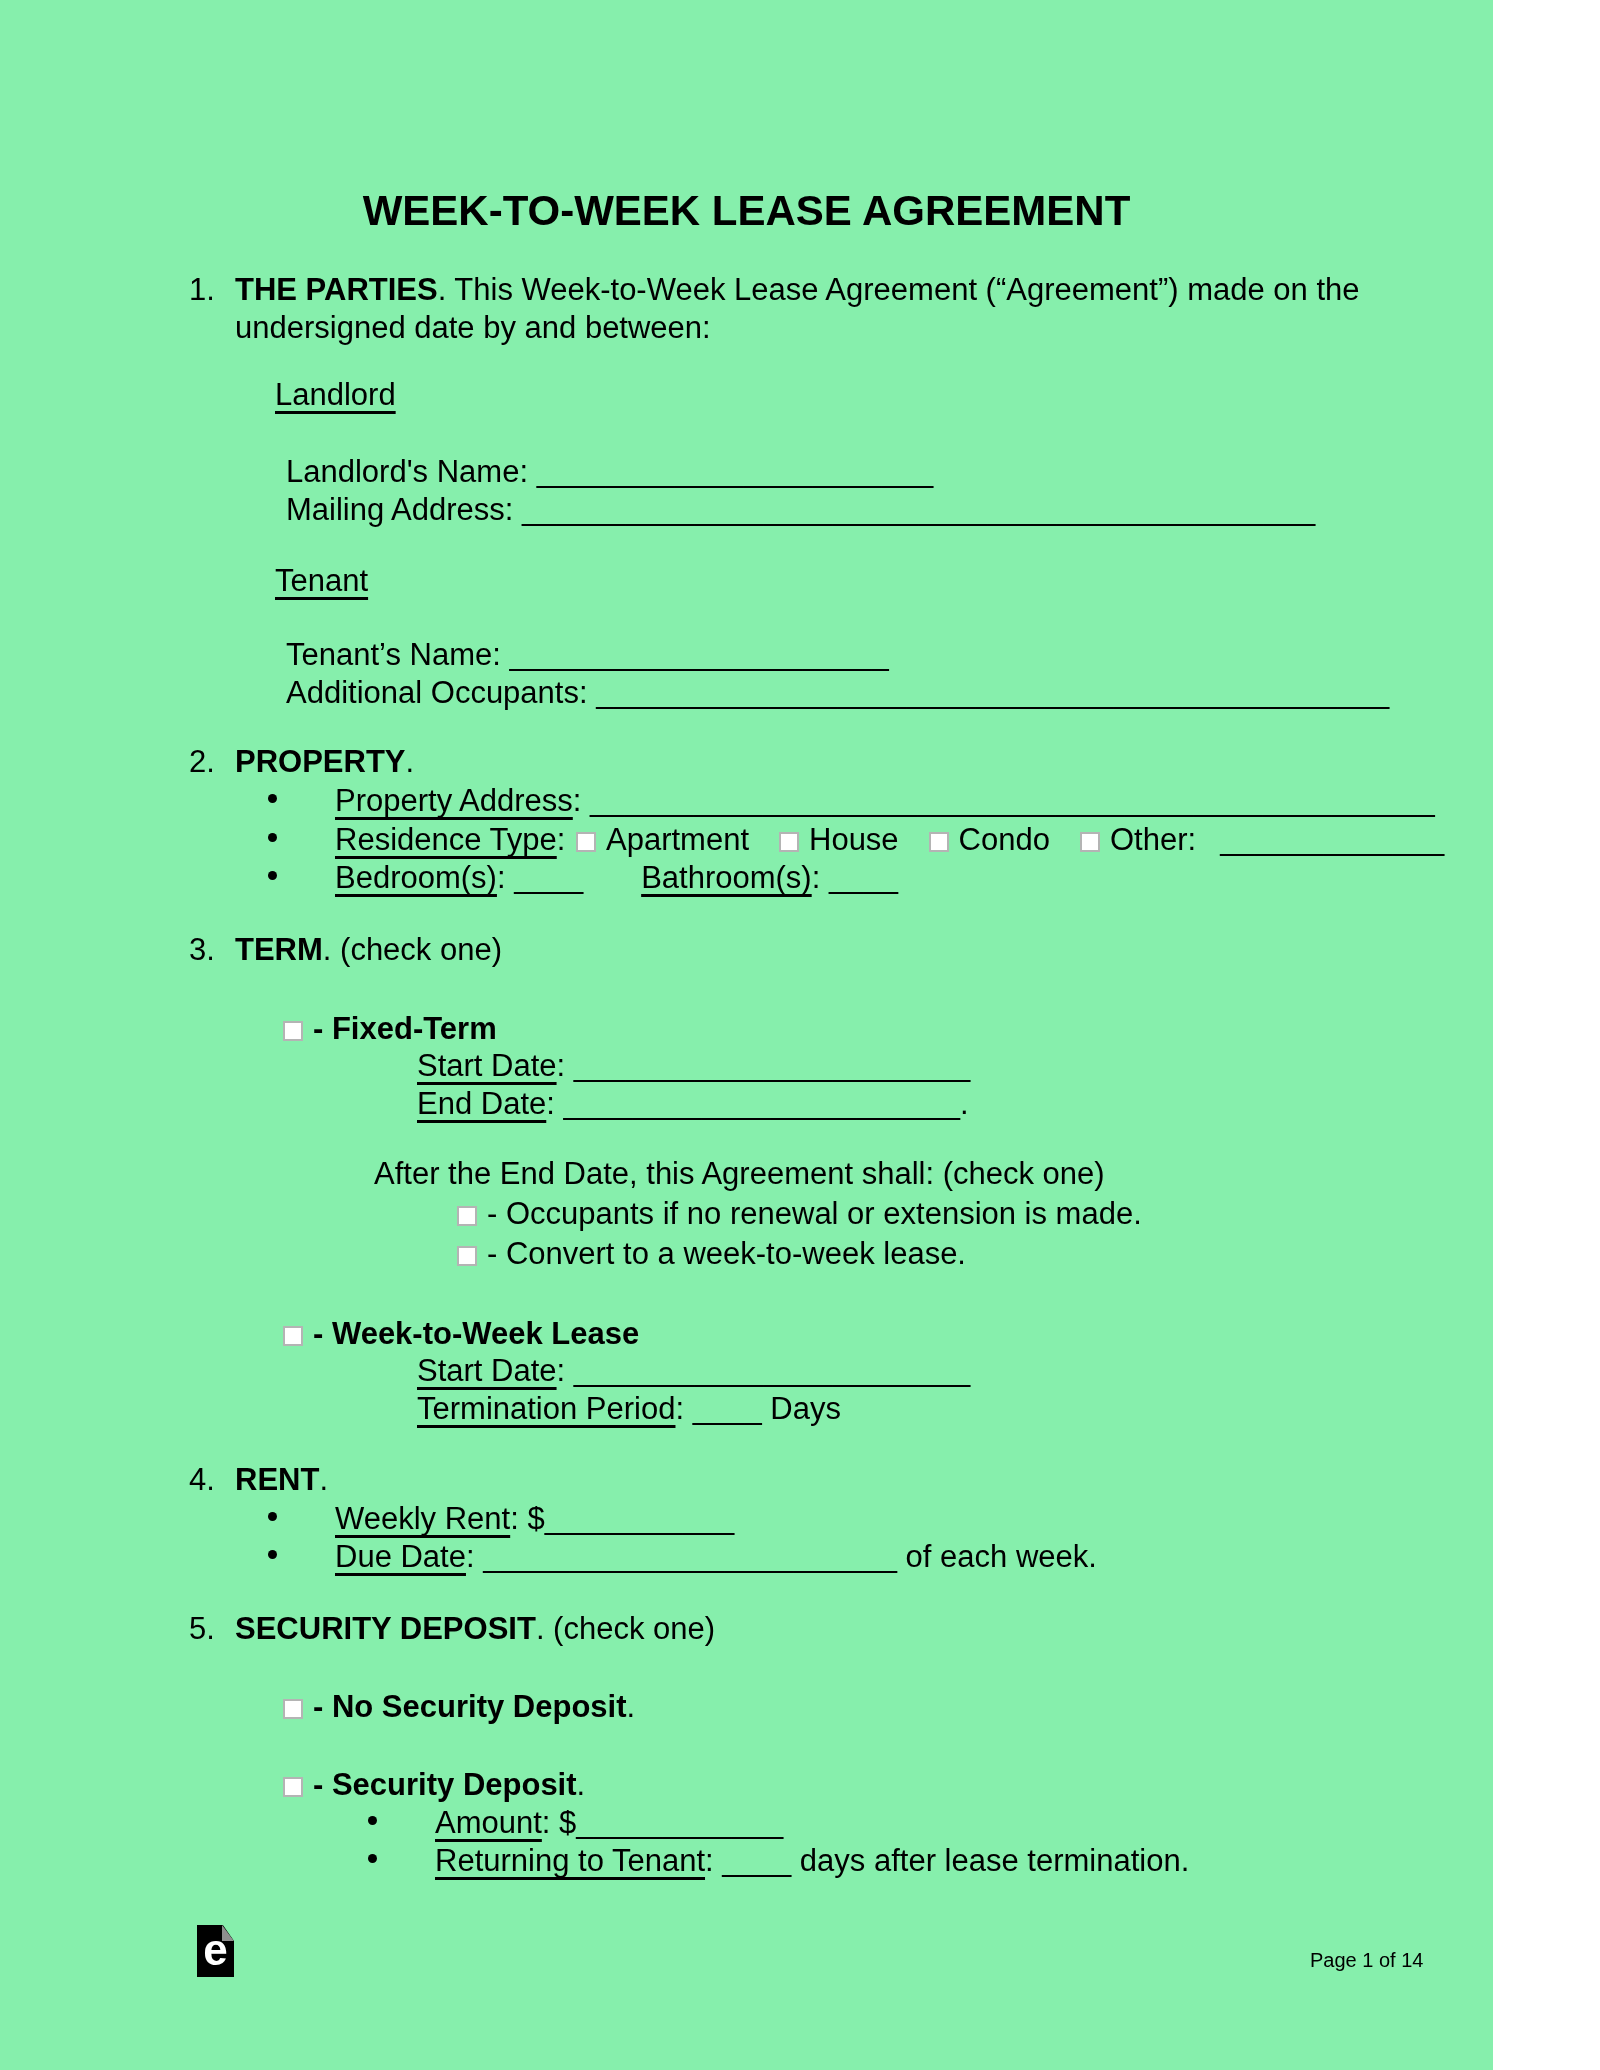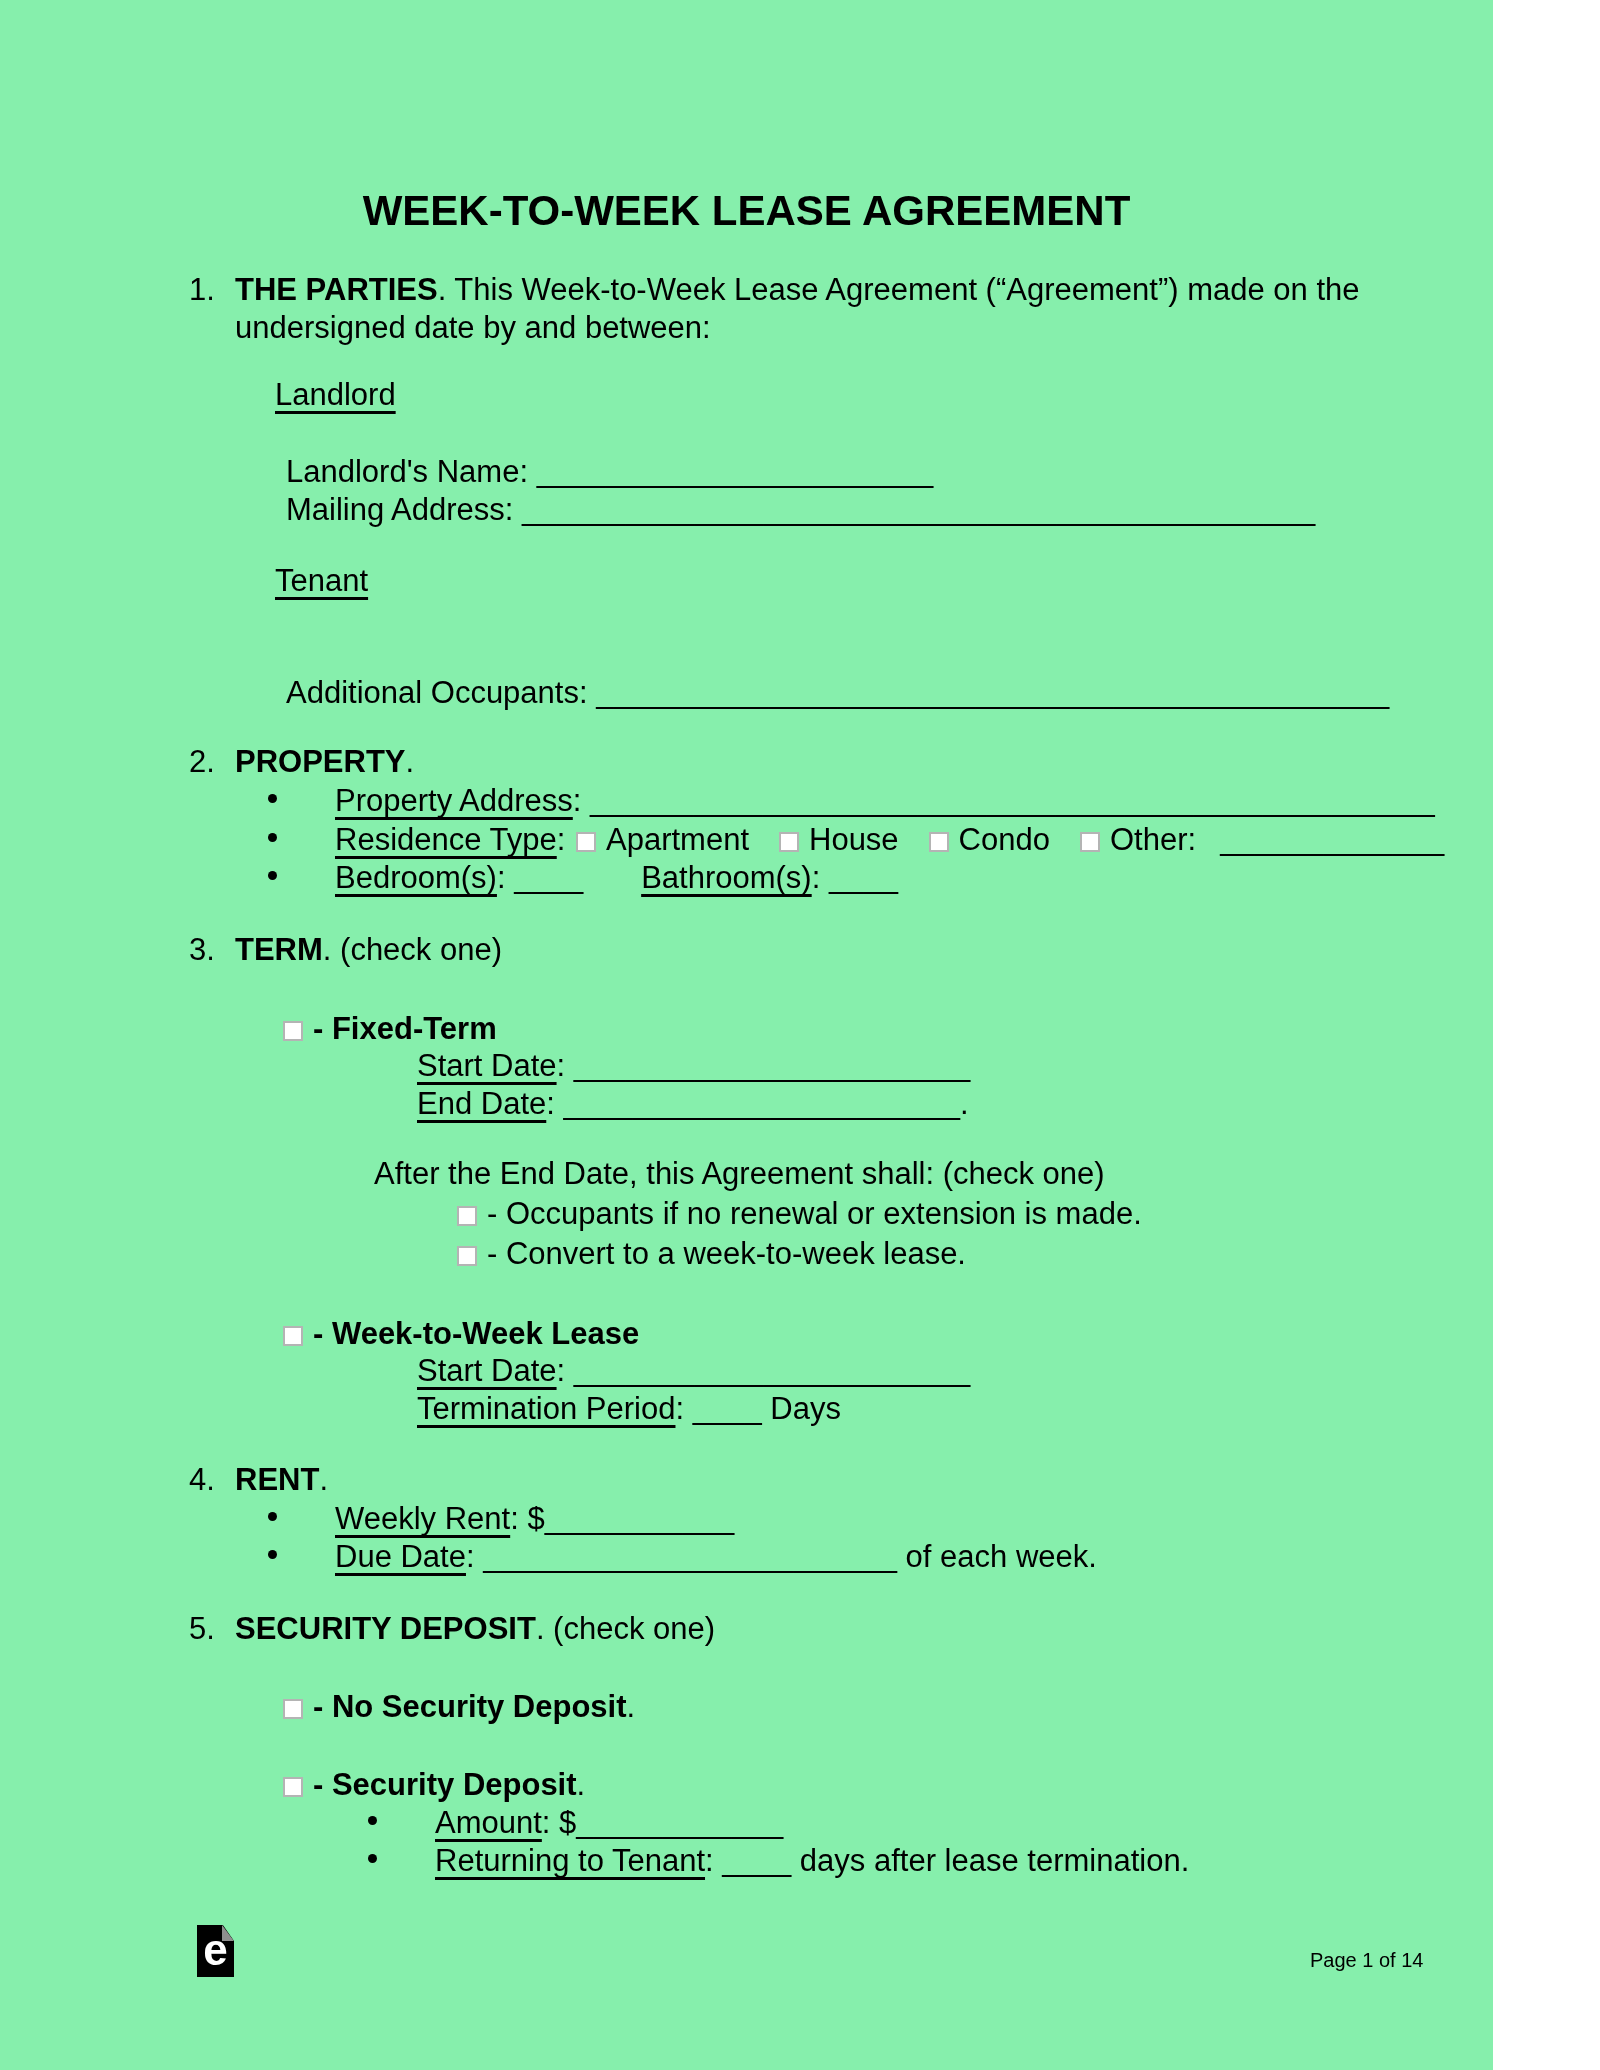--- a/index.html
+++ b/index.html
@@ -38,20 +38,21 @@
   <div class="line" style="top:274px;left:235px"><span class="num">1.</span><span class="b">THE PARTIES</span><span>. This Week-to-Week Lease Agreement (“Agreement”) made on the</span></div>
   <div class="line" style="top:312px;left:235px"><span>undersigned date by and between:</span></div>
 
   <div class="line" style="top:379px;left:235px"><span class="u">Landlord</span></div>
 
   <div class="line" style="top:456px;left:286px"><span>Landlord's Name</span><span>: </span><span>_______________________</span></div>
   <div class="line" style="top:494px;left:286px"><span>Mailing Address</span><span>: </span><span>______________________________________________</span></div>
 
   <div class="line" style="top:565px;left:235px"><span class="u">Tenant</span></div>
 
+  <div class="line" style="top:639px;left:286px"><span>Tenant’s Name</span><span>: </span><span>______________________</span></div>
   <div class="line" style="top:677px;left:286px"><span>Additional Occupants</span><span>: </span><span>______________________________________________</span></div>
 
   <div class="line" style="top:746px;left:235px"><span class="num">2.</span><span class="b">PROPERTY</span><span>.</span></div>
 
   <div class="line" style="top:785px;left:295px"><span class="bullet"></span><span class="u">Property Address</span><span>: </span><span>_________________________________________________</span></div>
 
   <div class="line" style="top:824px;left:295px"><span class="bullet"></span><span class="u">Residence Type</span><span>: </span><span class="opt" style="margin-left:2px"><span class="cb"></span><span>Apartment</span></span><span class="opt"><span class="cb"></span><span>House</span></span><span class="opt"><span class="cb"></span><span>Condo</span></span><span class="opt"><span class="cb"></span><span>Other:</span><span class="mgap">_____________</span></span></div>
 
   <div class="line" style="top:862px;left:295px"><span class="bullet"></span><span><span class="u">Bedroom(s)</span><span>: </span><span>____</span></span><span class="group2"><span class="u">Bathroom(s)</span><span>: </span><span>____</span></span></div>
 

